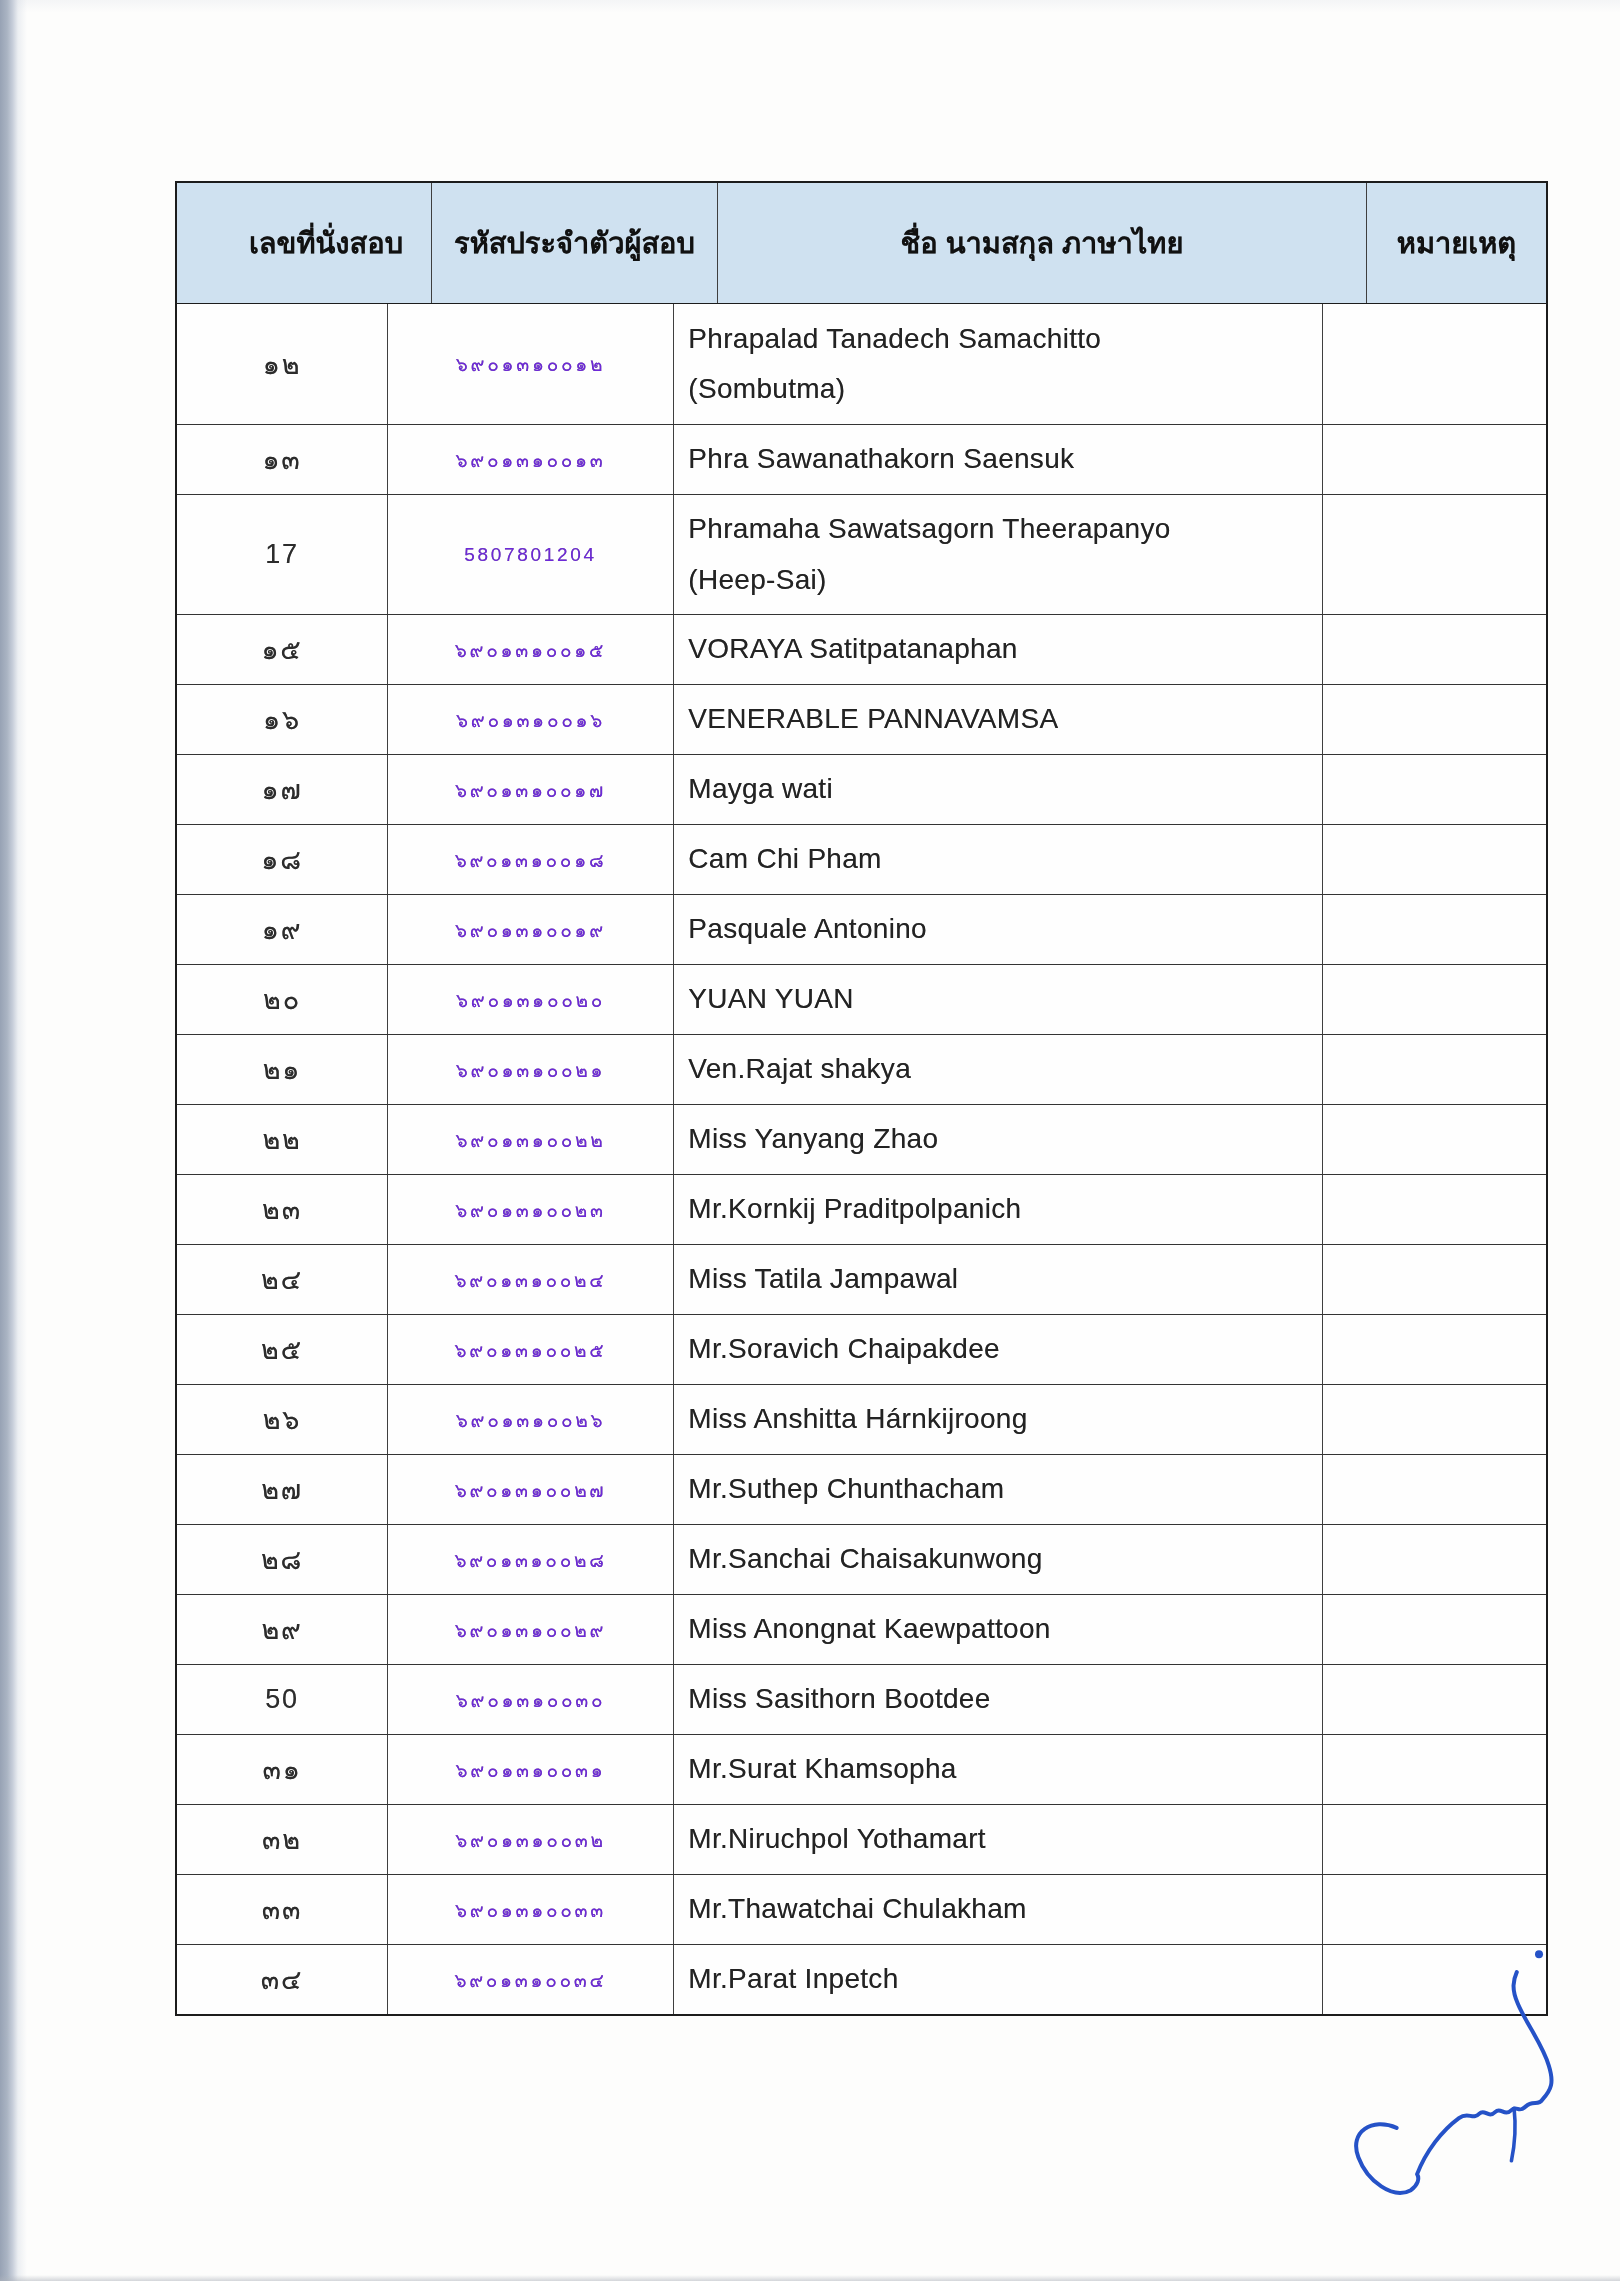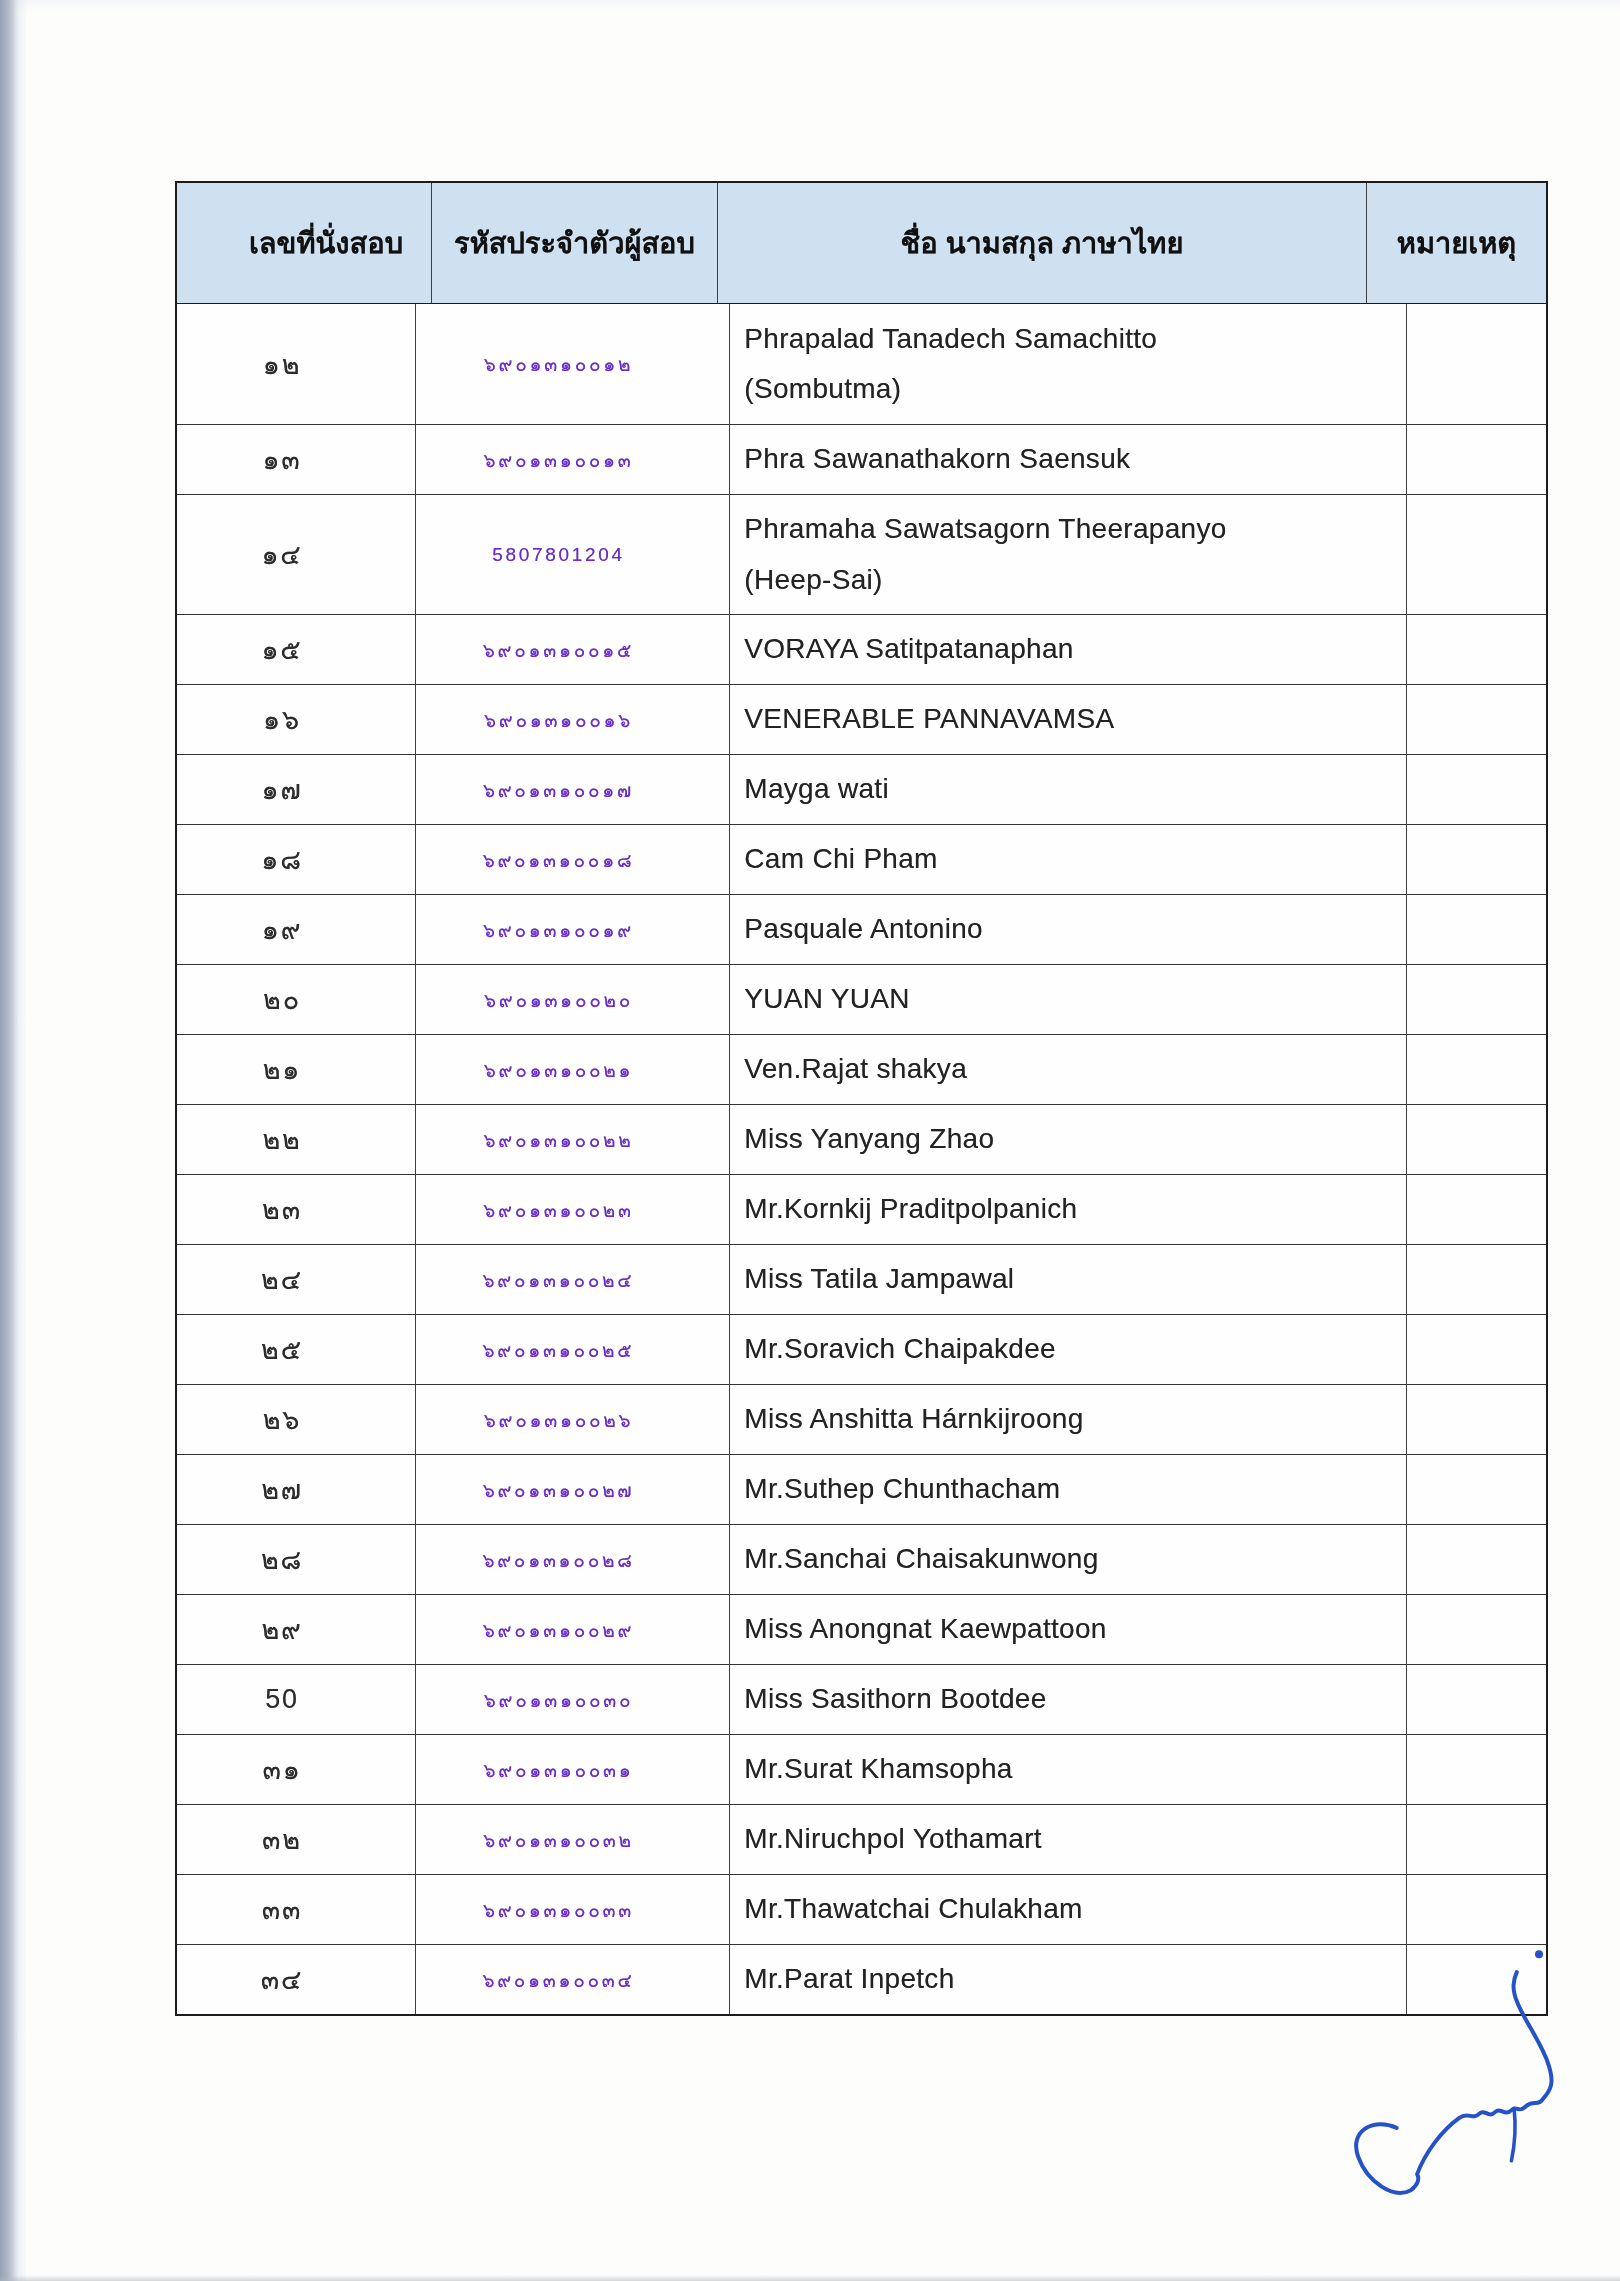--- a/index.html
+++ b/index.html
@@ -49,21 +49,21 @@
     height: 121px;
     background: #cfe1f0;
     border-bottom: 0.9px solid #1c1c1c;
   }
   .thead .cell {
     font-weight: 700;
     font-size: 29px;
     color: #111;
     justify-content: center;
   }
-  .row { height: 70px; border-top: 1.8px solid #343434; gap: 28px; }
+  .row { height: 70px; border-top: 1.8px solid #343434; }
   .row.tall { height: 120px; }
   .tbody .trow:first-child { border-top: none; }
   .cell {
     display: flex;
     align-items: center;
     overflow: hidden;
     text-shadow: 0 0 0.4px rgba(40,40,40,0.55);
   }
   .cell + .cell { border-left: 1.8px solid #3f3f3f; }
   .c-seat { justify-content: center; font-size: 27px; letter-spacing: 1.8px; color: #2c2c2c; }
@@ -117,21 +117,21 @@
         </div>
         <div class="trow row">
           <div class="cell c-seat">๑๓</div>
           <div class="cell c-id">๖๙๐๑๓๑๐๐๑๓</div>
           <div class="cell c-name">
             <span>Phra Sawanathakorn Saensuk</span>
           </div>
           <div class="cell c-note"></div>
         </div>
         <div class="trow row tall">
-          <div class="cell c-seat">๑๔</div>
+          <div class="cell c-seat">17</div>
           <div class="cell c-id">5807801204</div>
           <div class="cell c-name">
             <span>Phramaha Sawatsagorn Theerapanyo</span>
             <span>(Heep-Sai)</span>
           </div>
           <div class="cell c-note"></div>
         </div>
         <div class="trow row">
           <div class="cell c-seat">๑๕</div>
           <div class="cell c-id">๖๙๐๑๓๑๐๐๑๕</div>

